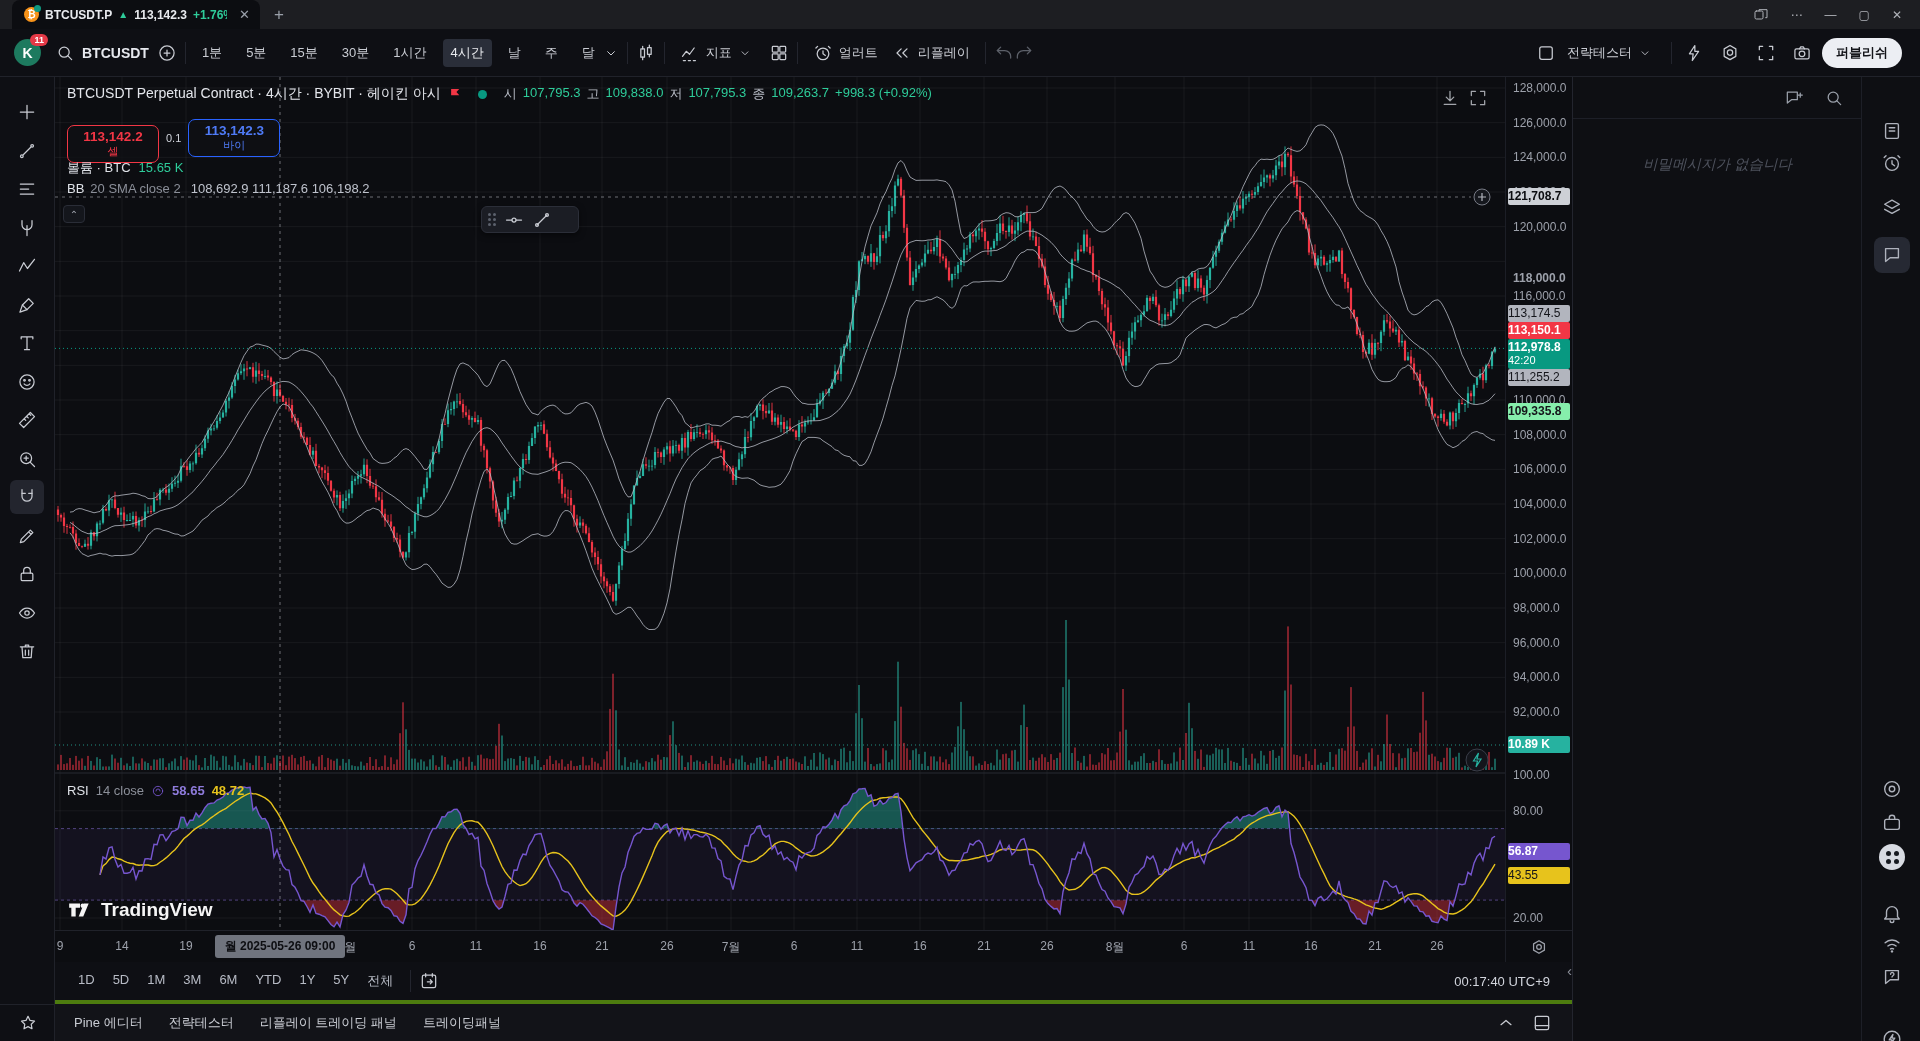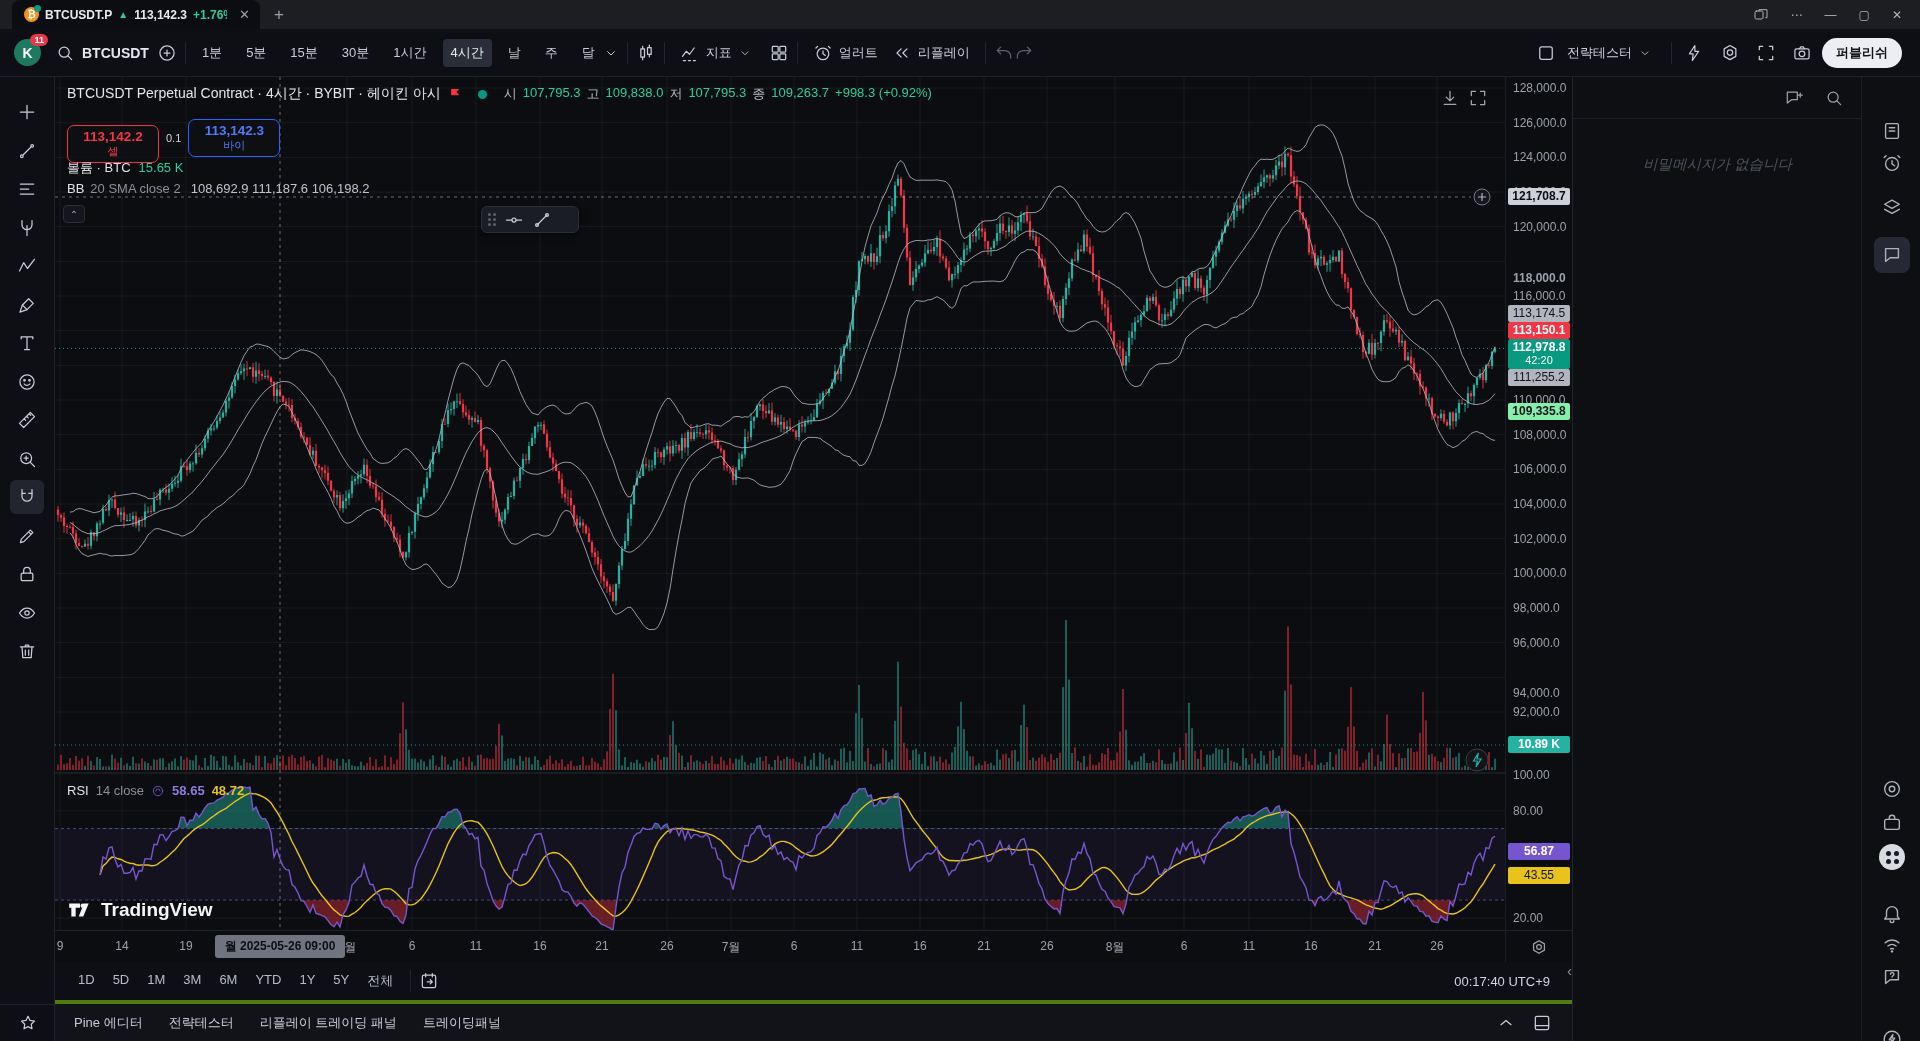--- a/index.html
+++ b/index.html
@@ -41,21 +41,21 @@
   .railbtn{position:absolute;left:10px;width:34px;height:34px;border-radius:6px;display:flex;align-items:center;justify-content:center;}
   .railbtn.active{background:#23252e;}
   .railstar{position:absolute;left:0;bottom:0;width:55px;height:37px;border-top:1px solid #20222a;display:flex;align-items:center;justify-content:center;}
 
   
   #center{position:absolute;left:55px;top:77px;width:1517px;height:964px;}
   #chartwrap{position:absolute;left:0;top:0;width:1517px;height:853px;background:#0c0d11;}
   #chart-svg{position:absolute;left:0;top:0;}
   #paxis{position:absolute;left:1450px;top:0;width:67px;height:853px;border-left:1px solid #1c1e26;font-size:12px;color:#9da1ab;}
   .ptick{position:absolute;left:7px;white-space:nowrap;}
-  .chip{position:absolute;left:2px;right:2px;border-radius:2px;text-align:center;font-size:12px;font-weight:bold;padding:2px 0;line-height:13px;white-space:nowrap;}
+  .chip{position:absolute;left:2px;right:2px;border-radius:2px;text-align:left;font-size:12px;font-weight:bold;padding:2px 0;line-height:13px;white-space:nowrap;}
   .chip .sub{display:block;font-size:11px;font-weight:normal;}
 
   
   .ovl{position:absolute;z-index:5;}
   #legend1{left:12px;top:8px;display:flex;align-items:center;gap:7px;font-size:14px;color:#e4e6ec;}
   #legend1 .ohlc{font-size:13px;display:flex;gap:6px;margin-left:10px;}
   #legend1 .ohlc .lab{color:#b9bdc7;}
   #legend1 .ohlc .val{color:#2ecc9a;}
   .statusdot{width:9px;height:9px;border-radius:50%;background:#089981;margin-left:8px;}
   #tradebox{left:12px;top:36px;display:flex;align-items:center;gap:0;}
@@ -900,21 +900,21 @@
           </g>
           <line x1="0" y1="271.4" x2="1450" y2="271.4" stroke="#089981" stroke-dasharray="1 3"></line>
           <line x1="0" y1="668" x2="1450" y2="668" stroke="rgba(38,178,160,0.8)" stroke-dasharray="1 3"></line>
           <g>
             <circle cx="1422" cy="683" r="11" fill="#13151b" stroke="#3a3e49"></circle>
             <path d="M1423.5 676l-5 8h4l-1.5 6 5-8h-4z" fill="none" stroke="#26b2a0" stroke-width="1.2"></path>
           </g>
         </svg>
       <div id="paxis">
           <div class="ptick" style="top: 628px;">92,000.0</div>
-          <div class="ptick" style="top: 593px; margin-top: 16px;">94,000.0</div>
+          <div class="ptick" style="top: 593px;">94,000.0</div>
           <div class="ptick" style="top: 559px;">96,000.0</div>
           <div class="ptick" style="top: 524px;">98,000.0</div>
           <div class="ptick" style="top: 489px;">100,000.0</div>
           <div class="ptick" style="top: 455px;">102,000.0</div>
           <div class="ptick" style="top: 420px;">104,000.0</div>
           <div class="ptick" style="top: 385px;">106,000.0</div>
           <div class="ptick" style="top: 351px;">108,000.0</div>
           <div class="ptick" style="top: 316px;">110,000.0</div>
           <div class="ptick" style="top: 281px;">112,000.0</div>
           <div class="ptick" style="top: 247px;">114,000.0</div>

